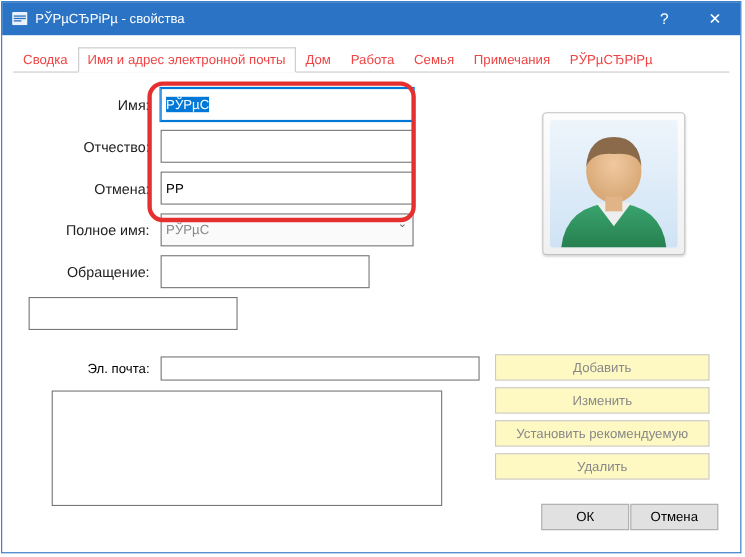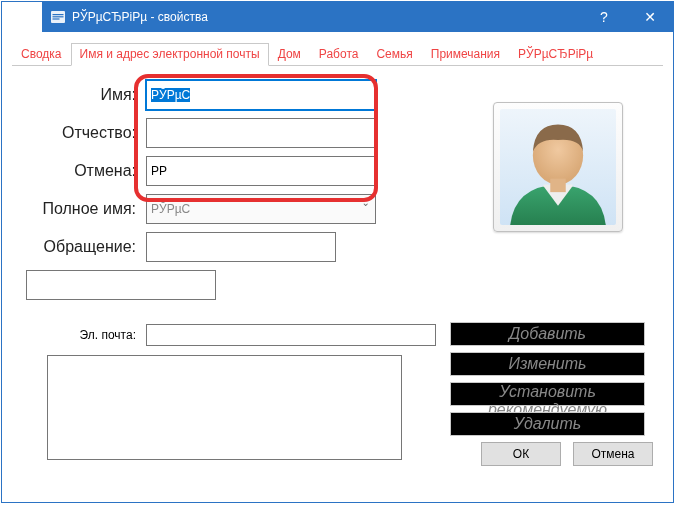--- a/index.html
+++ b/index.html
@@ -1,41 +1,41 @@
 <!DOCTYPE html>
 <html><head>
 <meta charset="utf-8">
 <style>
   * { box-sizing: border-box; margin: 0; padding: 0; font-family: 'Segoe UI', Tahoma, sans-serif; }
   body { background: #fff; width: 677px; height: 506px; overflow: hidden; }
-  .window { width: 673px; height: 502px; border: 1px solid #2b73c4; margin: 1px; background: #fff; position: relative; padding-left: 40px; }
+  .window { width: 673px; height: 502px; border: 1px solid #2b73c4; margin: 1px; background: #fff; position: relative; }
   .titlebar { height: 30px; background: #2b73c4; display: flex; align-items: center; color: #fff; font-size: 12px; }
   .titlebar .icon { width: 16px; height: 16px; margin: 0 6px 0 8px; display:flex; align-items:center; justify-content:center; }
   .titlebar .title { flex: 1; }
   .titlebar .btn { width: 46px; height: 30px; display: flex; align-items: center; justify-content: center; font-size: 14px; }
   .content { position: absolute; top: 40px; left: 10px; right: 10px; bottom: 10px; background: #fff; }
   .tabs { display: flex; border-bottom: 1px solid #c9c9c9; height: 24px; font-size: 12px; }
   .tab { padding: 3px 8px 0 8px; border: 1px solid transparent; border-bottom: none; cursor: default; position: relative; top: 1px; color: #ef4444; }
   .tab.active { border-color: #c9c9c9; background: #fff; border-bottom: 1px solid #fff; }
   .panel { padding: 14px 14px 0 14px; }
   .rowgrid { display: grid; grid-template-columns: 110px 230px; column-gap: 10px; align-items: center; row-gap: 8px; }
-  .rowgrid label { text-align: right; font-size: 16px; color: #222; }
+  .rowgrid label { text-align: right; font-size: 13px; color: #222; }
   .txt { height: 30px; border: 1px solid #767676; font-size: 12px; padding: 2px 4px; width: 100%; background:#fff; }
   .combo { position: relative; }
   .combo .txt { color: #888; padding-right: 20px; background:#fafafa; }
   .combo .arrow { position: absolute; right: 6px; top: 3px; font-size: 10px; color: #666; pointer-events:none; }
   .highlight-box { position: absolute; border: 4px solid #e63030; border-radius: 14px; pointer-events: none; }
   .sel { background: #0078d7; color: #fff; padding:0 0; }
   .email-row { display:grid; grid-template-columns:110px 290px; column-gap:10px; align-items:center; margin-top:24px; }
   .email-row label { text-align:right; font-size:12px; }
   .email-row input { height:22px; border:1px solid #767676; font-size:12px; padding:2px 4px; }
   .btncol { position:absolute; right:18px; top:280px; width:195px; display:flex; flex-direction:column; gap:6px; }
-  .btncol button { height:24px; font-size:16px; border:1px solid #c9c9c9; background:#000000; color:#888;font-style:italic; }
+  .btncol button { height:24px; font-size:12px; border:1px solid #c9c9c9; background:#fef9c3; color:#888; }
   .listbox { position:absolute; left:35px; top:313px; width:355px; height:105px; border:1px solid #767676; background:#fff; }
-  .footer { position:absolute; right:10px; bottom:26px; display:flex; gap:12px; }
+  .footer { position:absolute; right:10px; bottom:10px; display:flex; gap:1px; }
   .footer button { width:80px; height:24px; font-size:12px; border:1px solid #adadad; background:#e1e1e1; }
   .avatar-frame { position:absolute; right:40px; top:60px; width:130px; height:130px; border:1px solid #c0c0c0; border-radius:4px; padding:6px; background:linear-gradient(#fdfdfd,#f0f0f0); box-shadow:0 1px 2px rgba(0,0,0,.15); }
   .avatar-inner { width:100%; height:100%; background:linear-gradient(#eef5fb,#cfe3f5); border-radius:2px; position:relative; overflow:hidden; }
   .avatar-inner svg { width:100%; height:100%; }
 </style>
 </head>
 <body>
 
 <div class="window">
 

